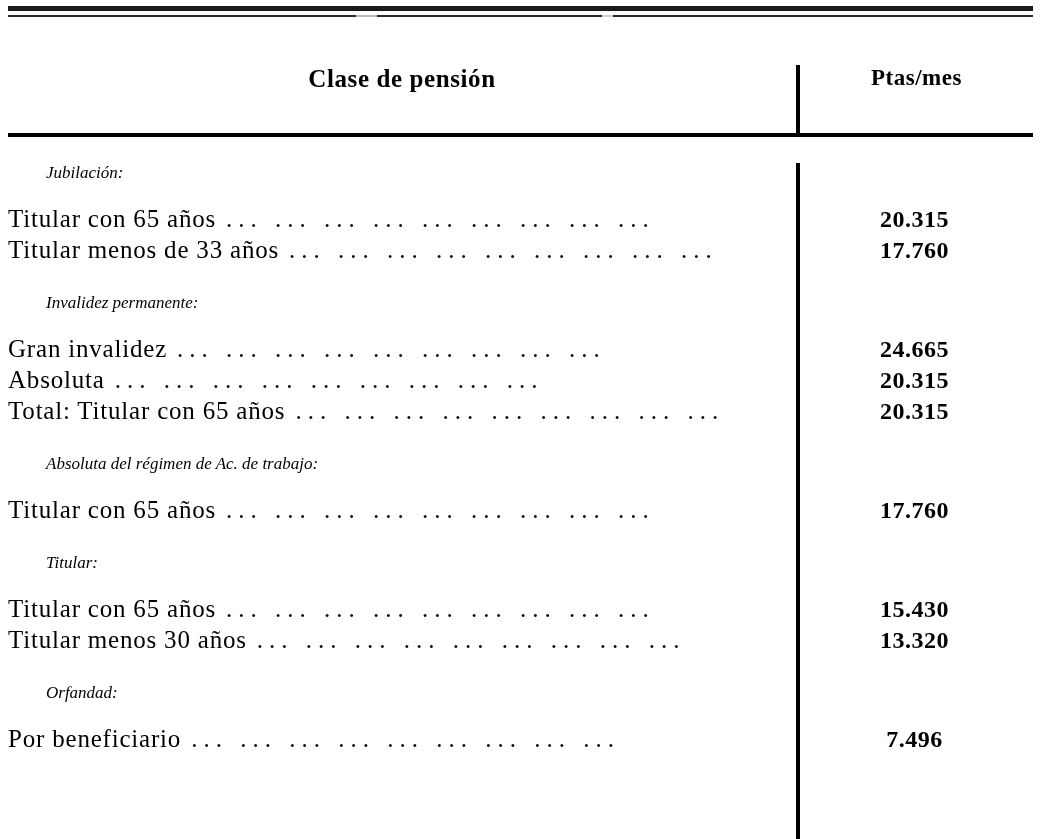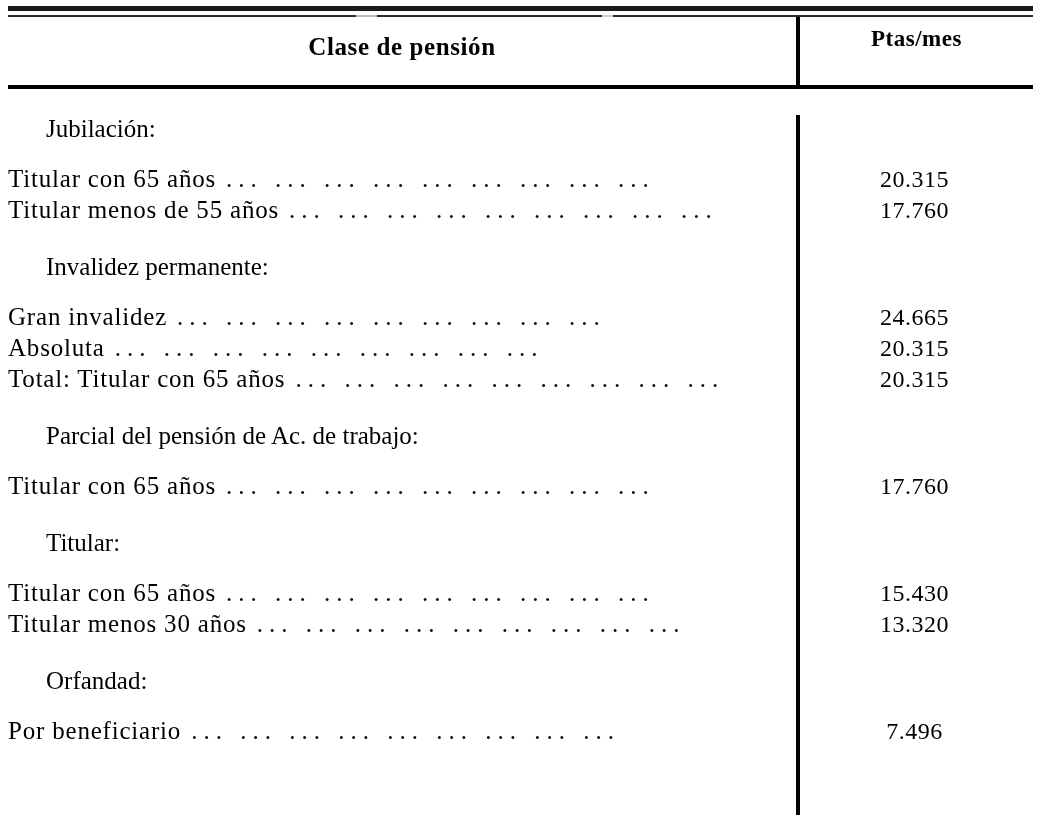--- a/index.html
+++ b/index.html
@@ -32,22 +32,23 @@
     height: 2px;
     background: #2b2b2b;
     margin-top: 4px;
     background-image: linear-gradient(90deg,
         #2b2b2b 0 34%, #b9b9b9 34% 36%, #2b2b2b 36% 58%,
         #cfcfcf 58% 59%, #2b2b2b 59% 100%);
   }
 
   .head-row {
     display: flex;
-    align-items: center;
+    align-items: flex-start;
     height: 68px;
+    margin-top: 48px;
   }
   .head-left {
     flex: 0 0 788px;
     text-align: center;
     font-weight: bold;
     font-size: 25px;
     letter-spacing: 0.6px;
     padding-bottom: 8px;
   }
   .head-sep {
@@ -82,21 +83,22 @@
     bottom: 0;
     width: 4px;
     background: #000;
   }
 
   .rows {
     position: relative;
   }
 
   .group-title {
-    font-size: 25px;
+    font-style: italic;
+    font-size: 17px;
     padding: 0 0 0 38px;
   }
   .gap-before { margin-top: 26px; }
   .gap-after  { margin-bottom: 22px; }
 
   .row {
     display: flex;
     align-items: baseline;
     height: 31px;
   }
@@ -120,21 +122,21 @@
     white-space: nowrap;
     font-size: 25px;
     letter-spacing: 6px;
     padding-left: 10px;
     color: #000;
   }
   .row .value-cell {
     flex: 1 1 auto;
     text-align: center;
     font-size: 24px;
-    font-weight: normal;
+    font-weight: bold;
     letter-spacing: 0.5px;
   }
 </style>
 </head>
 <body>
 
 <div class="page">
 
   <div class="rule-top-thick"></div>
   <div class="rule-top-thin"></div>
@@ -154,21 +156,21 @@
         <div class="group-title gap-before gap-after">Jubilación:</div>
         <div class="row">
           <div class="label-cell">
             <span class="label-text">Titular con 65 años</span>
             <span class="leader">... ... ... ... ... ... ... ... ...</span>
           </div>
           <div class="value-cell">20.315</div>
         </div>
         <div class="row">
           <div class="label-cell">
-            <span class="label-text">Titular menos de 55 años</span>
+            <span class="label-text">Titular menos de 33 años</span>
             <span class="leader">... ... ... ... ... ... ... ... ...</span>
           </div>
           <div class="value-cell">17.760</div>
         </div>
         <div class="group-title gap-before gap-after">Invalidez permanente:</div>
         <div class="row">
           <div class="label-cell">
             <span class="label-text">Gran invalidez</span>
             <span class="leader">... ... ... ... ... ... ... ... ...</span>
           </div>
@@ -181,21 +183,21 @@
           </div>
           <div class="value-cell">20.315</div>
         </div>
         <div class="row">
           <div class="label-cell">
             <span class="label-text">Total: Titular con 65 años</span>
             <span class="leader">... ... ... ... ... ... ... ... ...</span>
           </div>
           <div class="value-cell">20.315</div>
         </div>
-        <div class="group-title gap-before gap-after">Parcial del pensión de Ac. de trabajo:</div>
+        <div class="group-title gap-before gap-after">Absoluta del régimen de Ac. de trabajo:</div>
         <div class="row">
           <div class="label-cell">
             <span class="label-text">Titular con 65 años</span>
             <span class="leader">... ... ... ... ... ... ... ... ...</span>
           </div>
           <div class="value-cell">17.760</div>
         </div>
         <div class="group-title gap-before gap-after">Titular:</div>
         <div class="row">
           <div class="label-cell">

